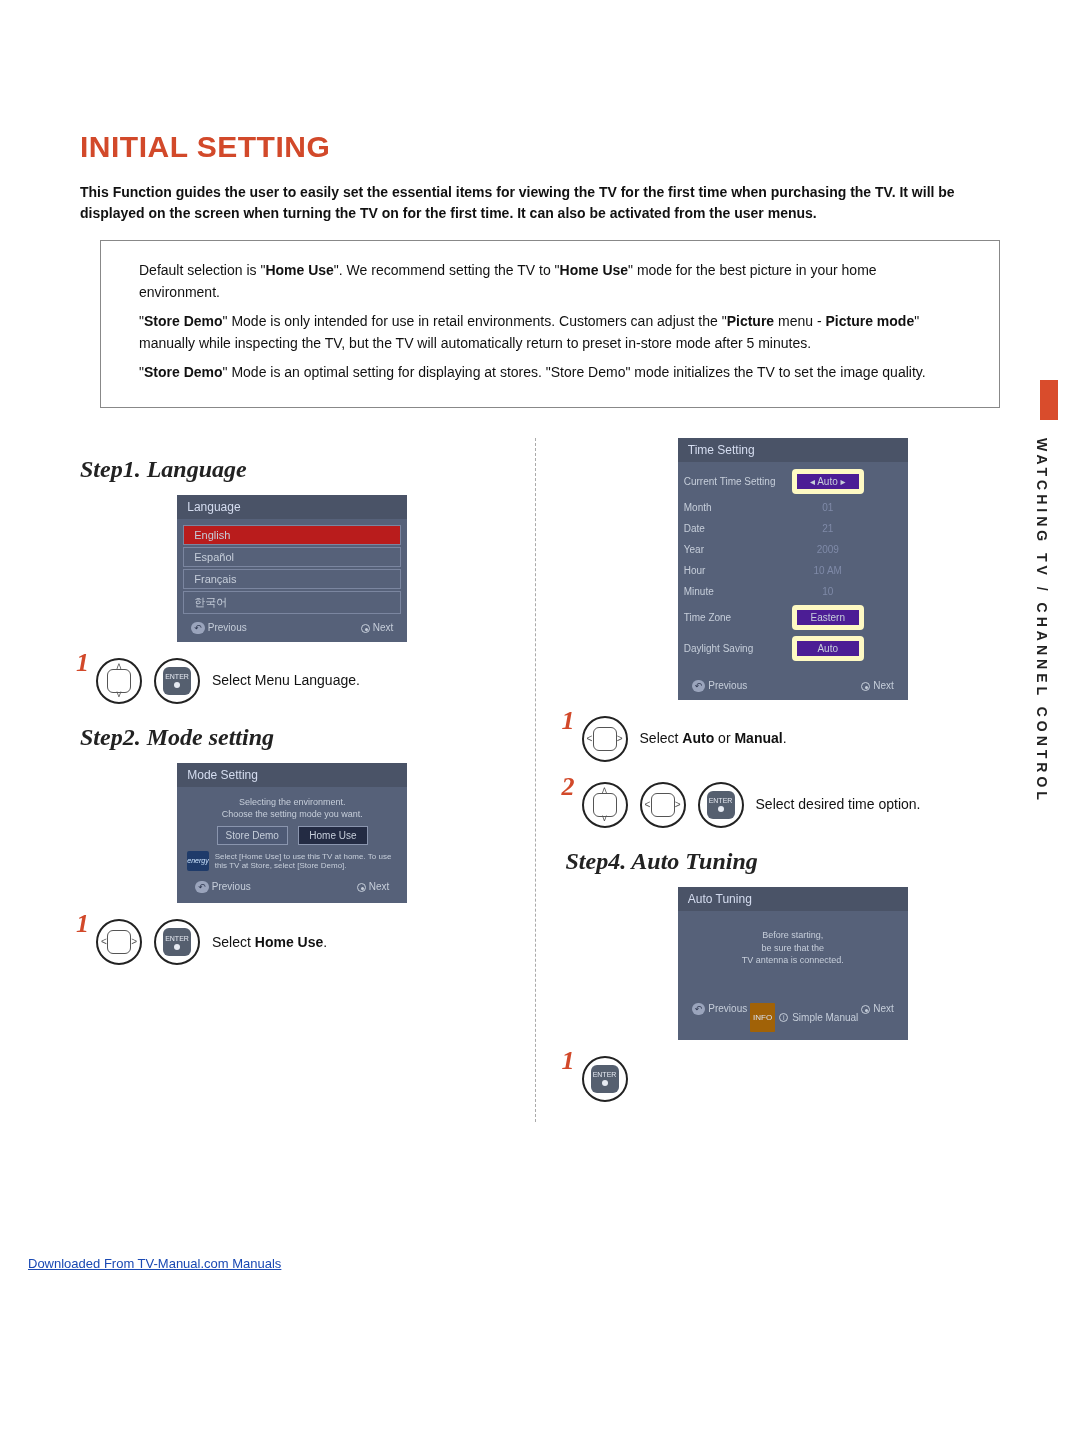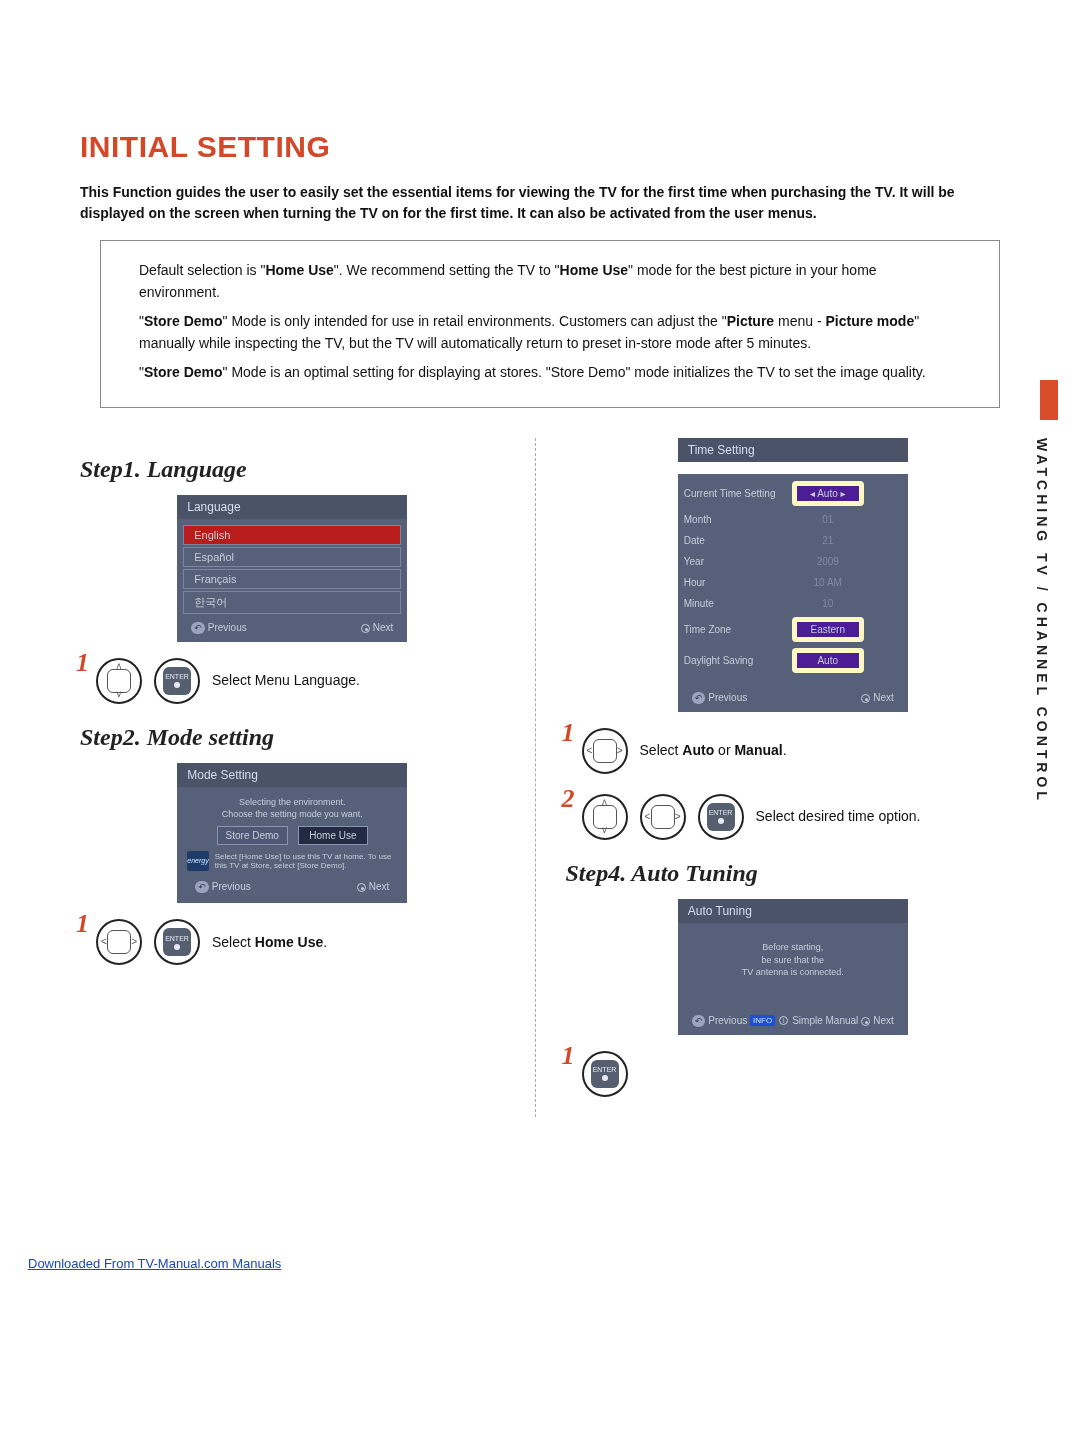--- a/index.html
+++ b/index.html
@@ -105,21 +105,21 @@
     position: relative;
   }
   .panelfoot .ok-dot::after {
     content: "";
     width: 3px; height: 3px; background: #c6ceda;
     border-radius: 50%;
     position: absolute; left: 3px; top: 3px;
   }
 
   
-  .kv-rows { padding: 4px 6px; margin-top: 12px; }
+  .kv-rows { padding: 4px 6px; }
   .kv-row {
     display: flex;
     align-items: center;
     padding: 3px 0;
     color: #c6ceda;
     font-size: 10px;
   }
   .kv-row .k { flex: 0 0 108px; }
   .kv-row .v {
     flex: 0 0 72px;
@@ -189,24 +189,24 @@
     text-align: center;
     color: #c6ceda;
     font-size: 9px;
     padding: 18px 10px 26px 10px;
     line-height: 1.4;
   }
   .panelfoot.three { justify-content: space-between; }
   .panelfoot .mid 
   { display: flex; align-items: center; gap: 4px; }
   .panelfoot .infobadge {
-    background: #1d4ed8;
+    background: #a16207;
     color: #d9e1f0;
     font-size: 8px;
-    padding: 1px 3px;
+    padding: 10px 3px;
     border-radius: 1px;
   }
   .panelfoot .iinfo {
     display: inline-flex;
     border: 1px solid #c6ceda;
     border-radius: 50%;
     width: 9px; height: 9px;
     align-items: center; justify-content: center;
     font-size: 7px;
   }

